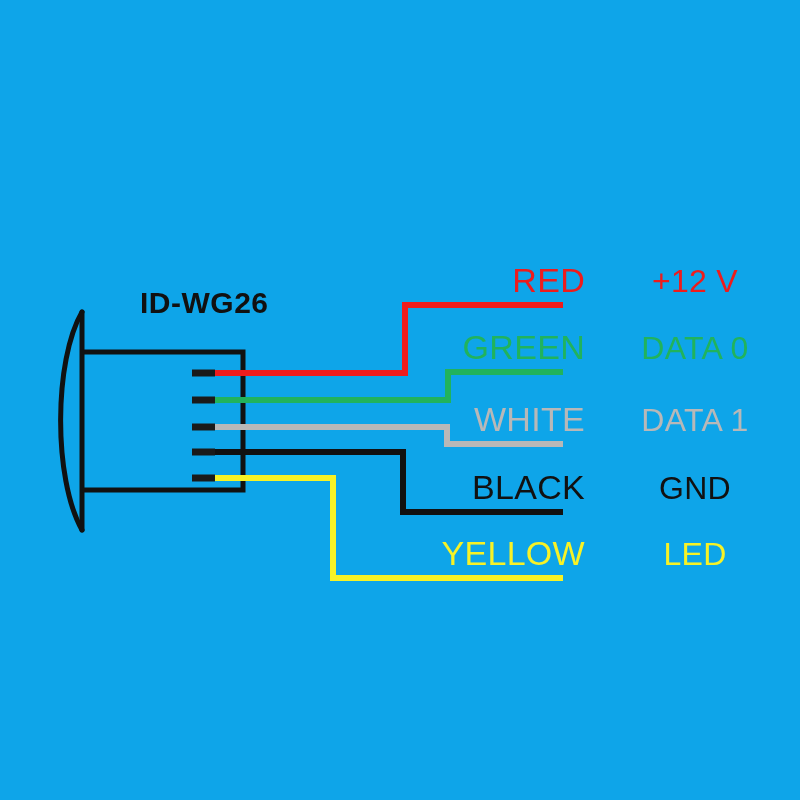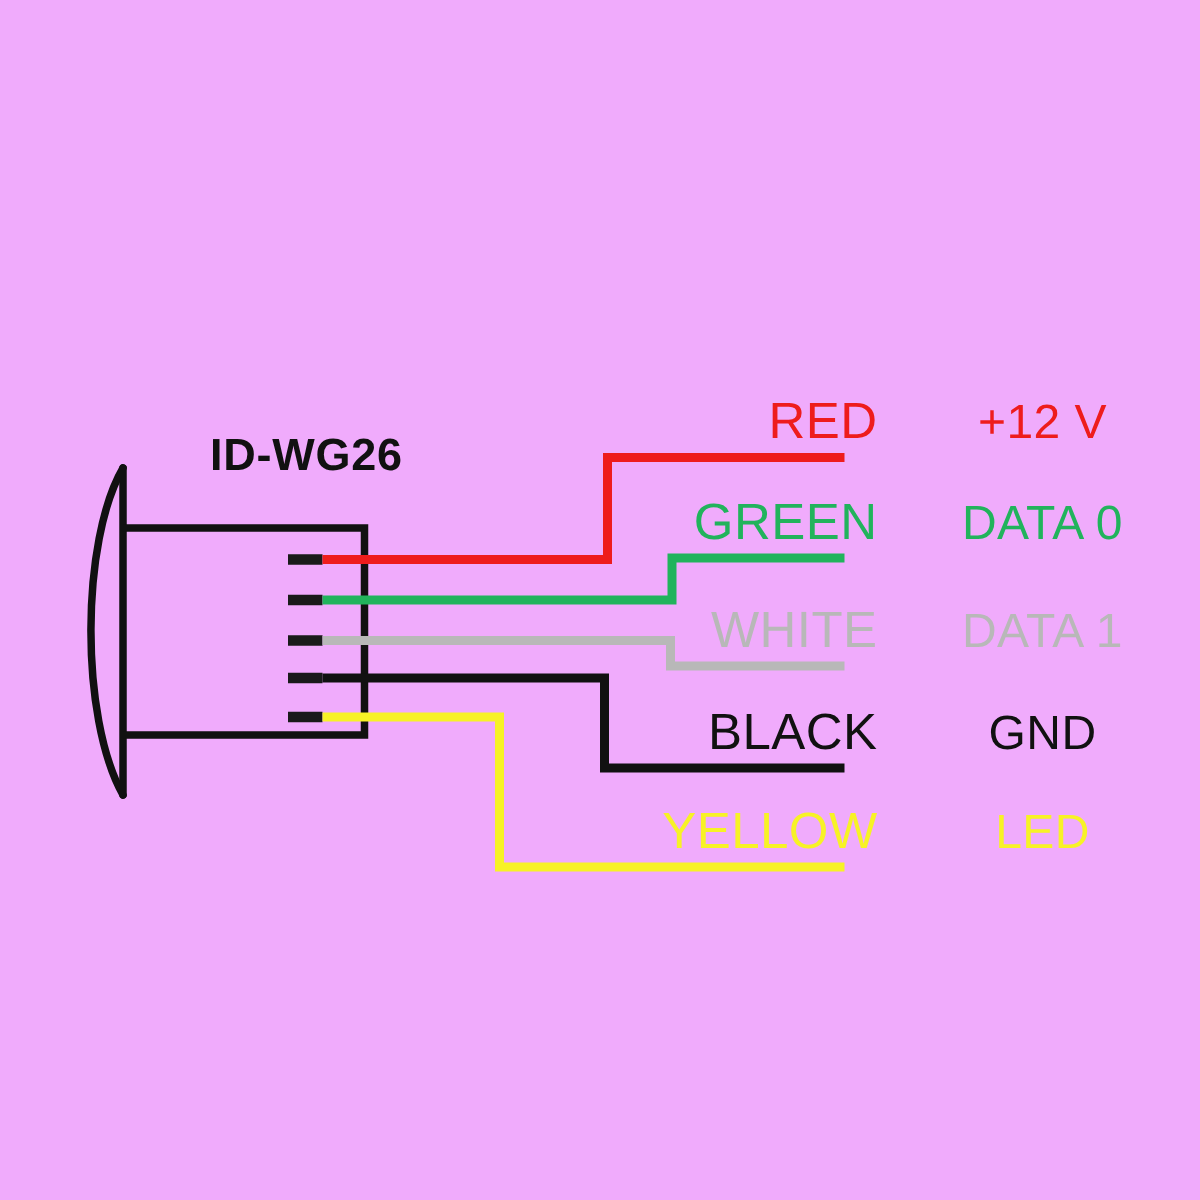--- a/index.html
+++ b/index.html
@@ -8,21 +8,21 @@
     padding: 0;
     background: #ffffff;
   }
   body {
     font-family: "Liberation Sans", sans-serif;
   }
   #stage {
     position: relative;
     width: 800px;
     height: 800px;
-    background: #f0abfc;
+    background: #0ea5e9;
     overflow: hidden;
   }
   #diagram {
     position: absolute;
     inset: 0;
     width: 800px;
     height: 800px;
   }
   .dev-title {
     font-weight: bold;

